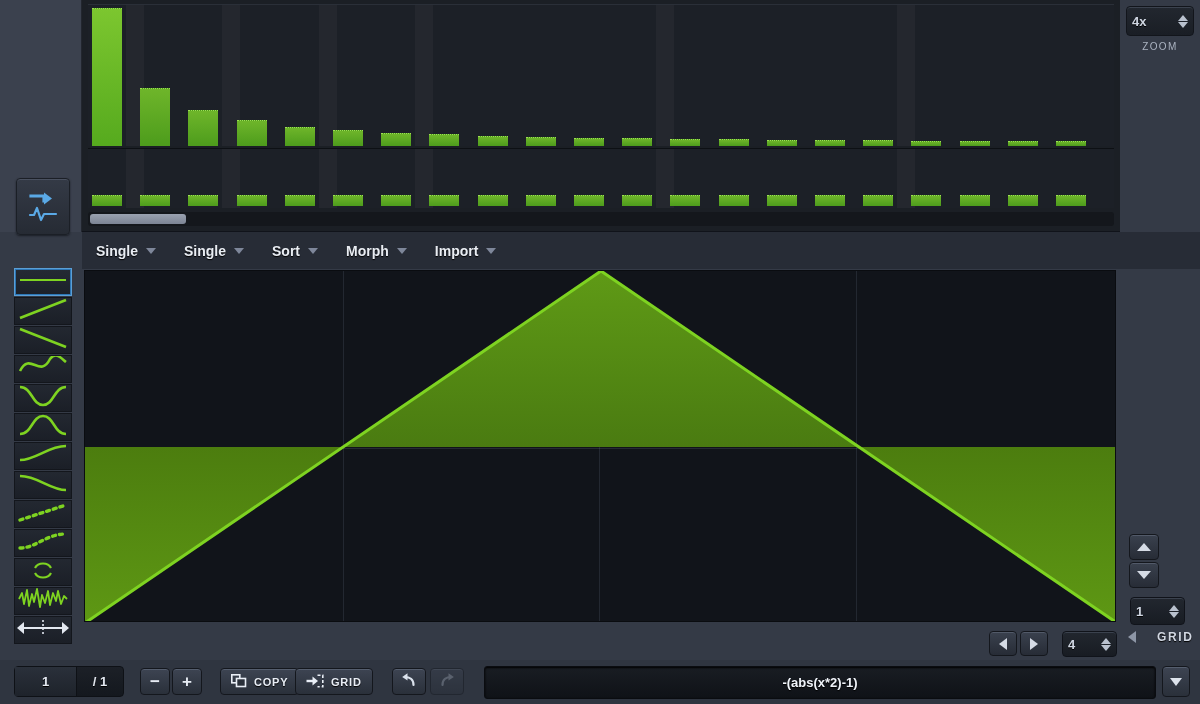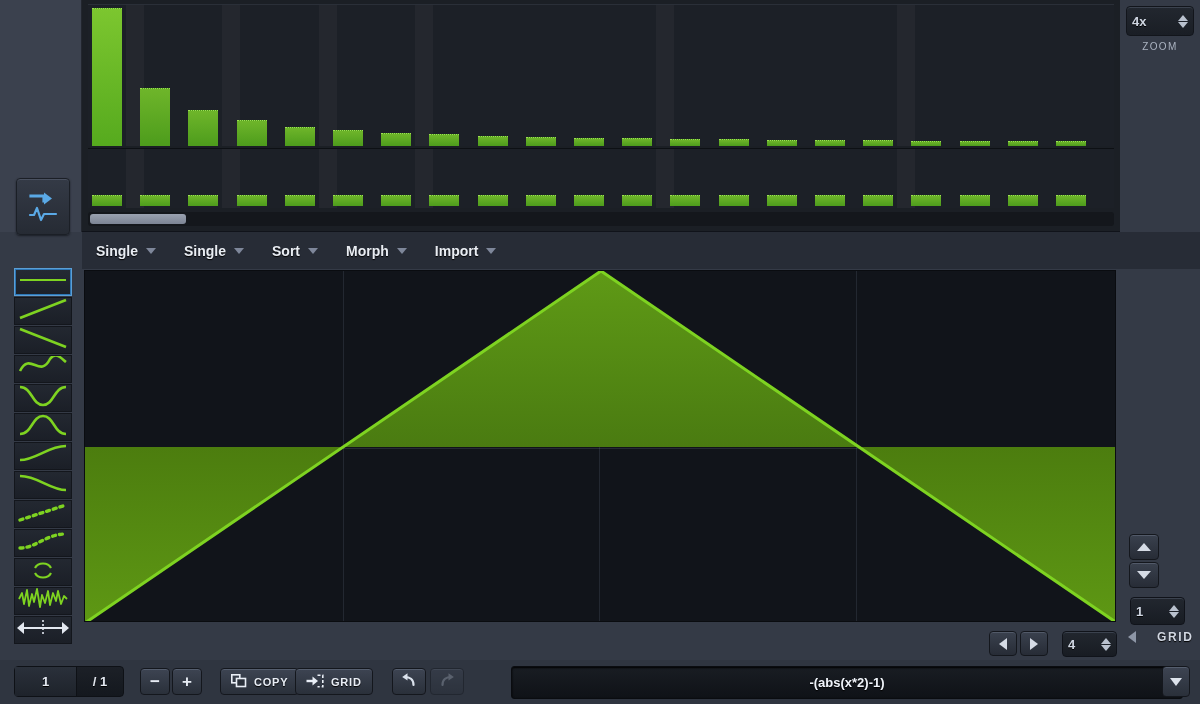--- a/index.html
+++ b/index.html
@@ -217,21 +217,21 @@
   }
   .icn-btn {
     width:34px; height:27px;
     background:linear-gradient(#3d4452,#2a303a);
     border:1px solid #14171d; border-radius:4px;
     box-shadow: inset 0 1px 0 #555e6e;
     display:flex; align-items:center; justify-content:center; cursor:pointer;
   }
   .icn-btn.dis { opacity:0.45; }
   .formula {
-    position:absolute; left:511px; top:666px; width:672px; height:33px;
+    position:absolute; left:484px; top:666px; width:672px; height:33px;
     background:linear-gradient(#191d23,#0f1217);
     border:1px solid #0a0c10; border-radius:3px;
     box-shadow: inset 0 1px 2px #000;
     display:flex; align-items:center; justify-content:center;
     color:#f0f4fa; font-size:13px; font-weight:bold; text-shadow:0 1px 1px #000;
     cursor:text;
   }
   .formula-drop {
     position:absolute; left:1162px; top:666px; width:28px; height:31px;
     background:linear-gradient(#3d4452,#2a303a);

